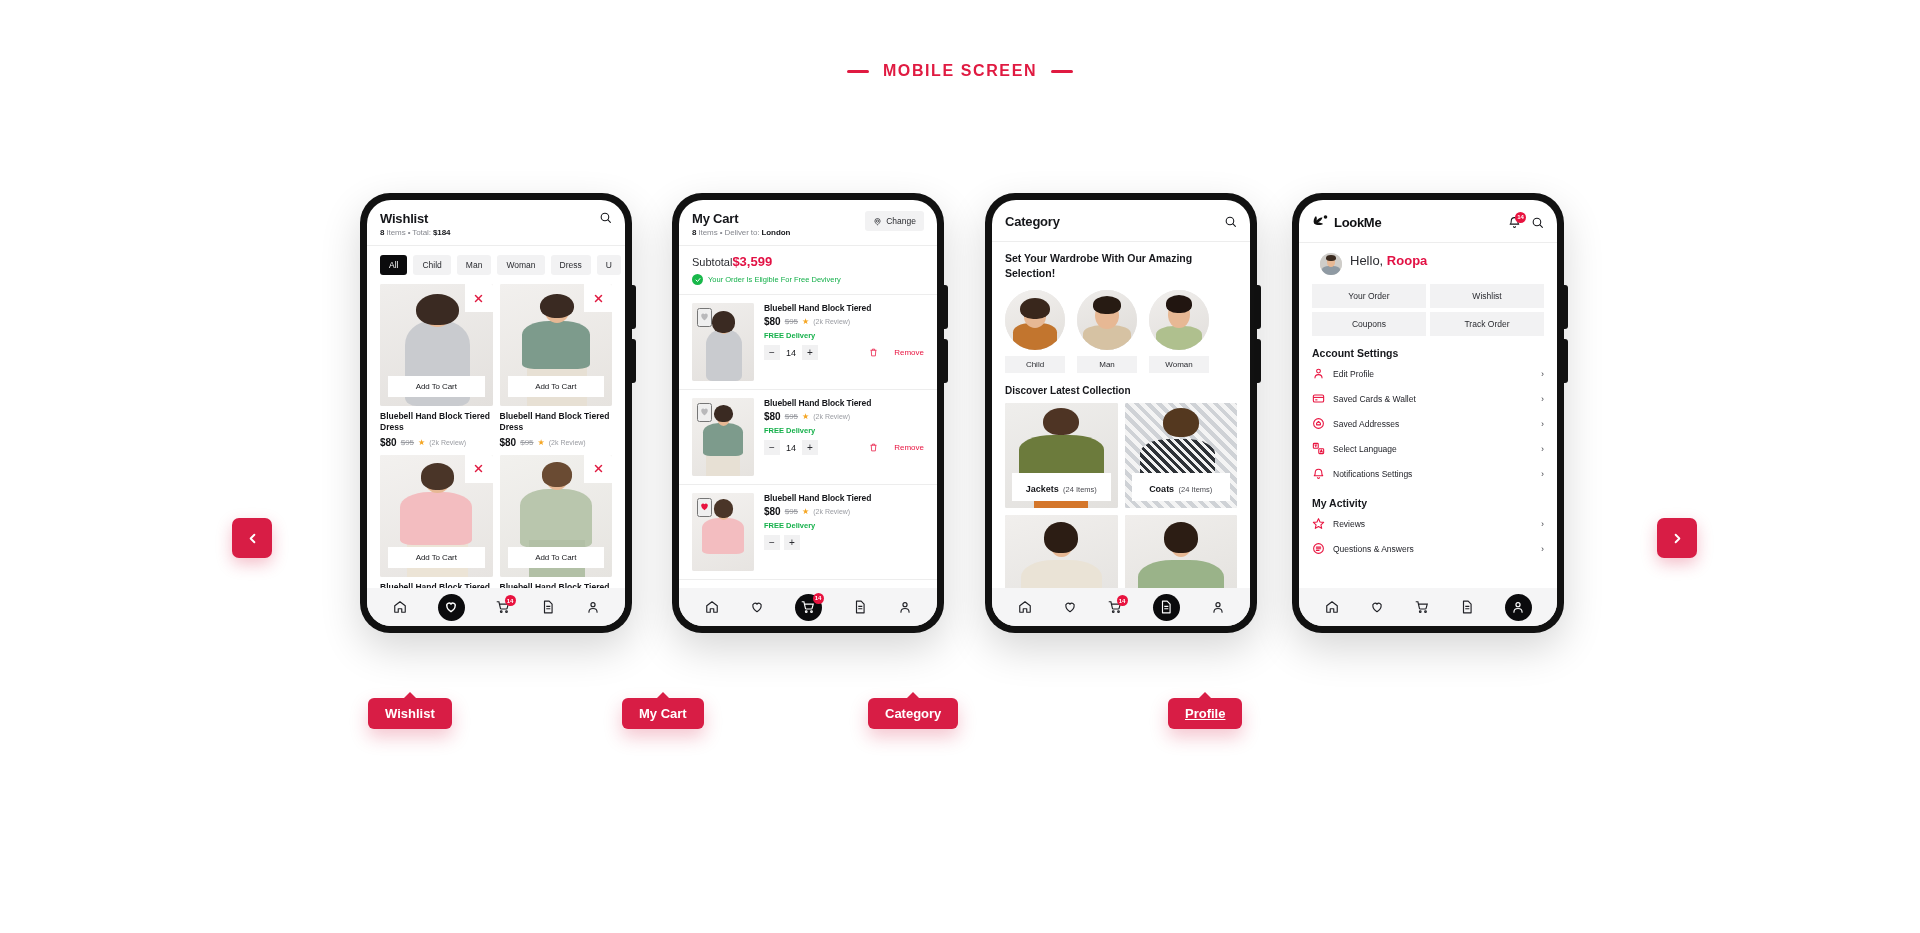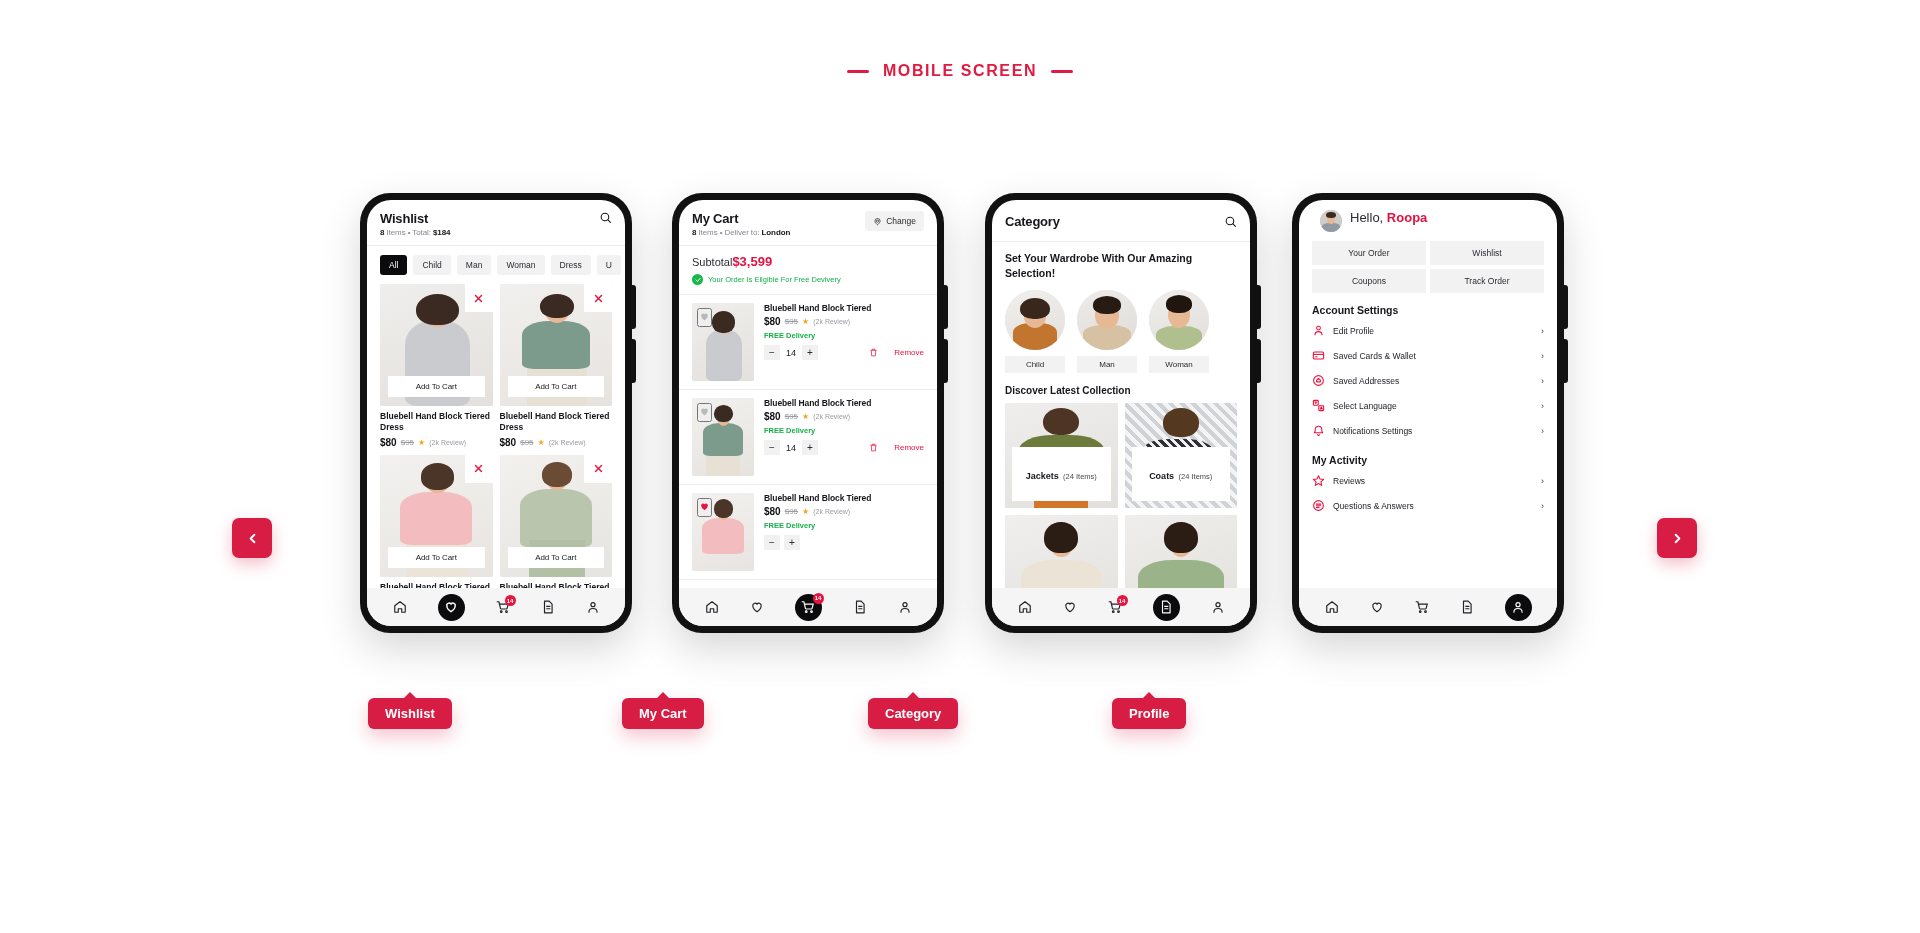--- a/index.html
+++ b/index.html
@@ -197,21 +197,21 @@
   .cat-c .cl {
     display: block; background: #f2f2f3; font-size: 8px; color: #2a2b30;
     text-align: center; padding: 4px 0; margin-top: 6px; border: none; width: 100%;
     font-family: inherit; cursor: pointer;
   }
   .cat-sub { font-size: 10px; font-weight: 700; color: #16171b; margin-top: 12px; }
   .cat-grid { display: grid; grid-template-columns: 1fr 1fr; gap: 7px; margin-top: 7px; }
   .cat-tile { position: relative; height: 105px; border-radius: 2px; overflow: hidden; background:#dcdcdc; }
   .cat-cap {
     position: absolute; left: 7px; right: 7px; bottom: 7px; background: #fff;
-    padding: 18px 0; text-align: center;
+    padding: 5px 0; text-align: center;
   }
   .cat-cap .n { font-size: 9px; font-weight: 700; color: #15161a; }
   .cat-cap .c { font-size: 7.5px; color: #4a4b51; }
 
   
   .brand { display: flex; align-items: center; gap: 5px; }
   .brand .logo svg { width: 17px; height: 14px; }
   .brand .bname { font-size: 13px; font-weight: 700; color: #101114; letter-spacing: -.3px; }
   .hdr-icons { display: flex; align-items: center; gap: 10px; }
   .hello-row { display: flex; align-items: flex-start; gap: 8px; padding: 10px 13px 0; margin-left: 8px; }
@@ -242,21 +242,21 @@
     box-shadow: 0 8px 18px rgba(216,29,69,.25);
   }
   .tag::before {
     content: ""; position: absolute; top: -6px; left: 50%; transform: translateX(-50%);
     border-left: 7px solid transparent; border-right: 7px solid transparent;
     border-bottom: 7px solid #d81d45;
   }
   #tag-wishlist { left: 368px; }
   #tag-cart     { left: 622px; }
   #tag-category { left: 868px; }
-  #tag-profile  { left: 1112px; }
+  #tag-profile  { left: 1168px; text-decoration: underline; }
 
   
   .ph { position: absolute; inset: 0; }
   .ph .bg { position: absolute; inset: 0; }
   .ph .body { position: absolute; border-radius: 40% 40% 18% 18% / 28% 28% 10% 10%; }
   .ph .head { position: absolute; border-radius: 50%; background: #e7b894; }
   .ph .hair { position: absolute; border-radius: 50% 50% 44% 44%; background: #3a2a22; }
   .ph .legs { position: absolute; background: #efe8df; }
 </style>
 </head>
@@ -774,20 +774,46 @@
       </div>
 
     </div>
   </div>
 
   <div class="phone" id="phone-profile">
     <span class="side-btn a"></span>
     <span class="side-btn b"></span>
     <div class="screen">
 
+      <div class="sc-head" style="align-items:center;padding-top:13px;padding-bottom:11px">
+        <div class="brand">
+          <span class="logo">
+            <svg viewBox="0 0 34 26" fill="#111">
+                <path d="M4 20c-2-5 0-12 4-15 2 3 2 6 1 9 3-4 8-7 12-6-1 4-5 8-9 10 4 0 8 1 10 3-4 3-13 3-18-1z"></path>
+                <circle cx="27" cy="7" r="3.6"></circle>
+              </svg>
+          </span>
+          <span class="bname">LookMe</span>
+        </div>
+        <div class="hdr-icons">
+          <button class="icon-btn" style="position:relative">
+            <svg viewBox="0 0 24 24" fill="none" stroke="currentColor" stroke-width="2" stroke-linejoin="round">
+                <path d="M6 9a6 6 0 0 1 12 0c0 5 2 6 2 6H4s2-1 2-6z"></path>
+                <path d="M10 19a2 2 0 0 0 4 0"></path>
+              </svg>
+            <span class="nav-badge" style="top:-4px;right:-5px">14</span>
+          </button>
+          <button class="icon-btn">
+            <svg viewBox="0 0 24 24" fill="none" stroke="currentColor" stroke-width="2" stroke-linecap="round">
+                <circle cx="11" cy="11" r="7"></circle>
+                <line x1="16.5" y1="16.5" x2="21" y2="21"></line>
+              </svg>
+          </button>
+        </div>
+      </div>
 
       <div class="prof-body">
         <div class="hello-row">
           <div class="ava">
             <div class="ph">
               <div class="bg" style="background:#cfcdc9"></div>
               <div class="body" style="left:10%;top:58%;width:80%;height:52%;background:#8f9aa3"></div>
               <div class="head" style="left:32%;top:20%;width:36%;height:42%"></div>
               <div class="hair" style="left:28%;top:10%;width:44%;height:28%;background:#3b2b20"></div>
             </div>

